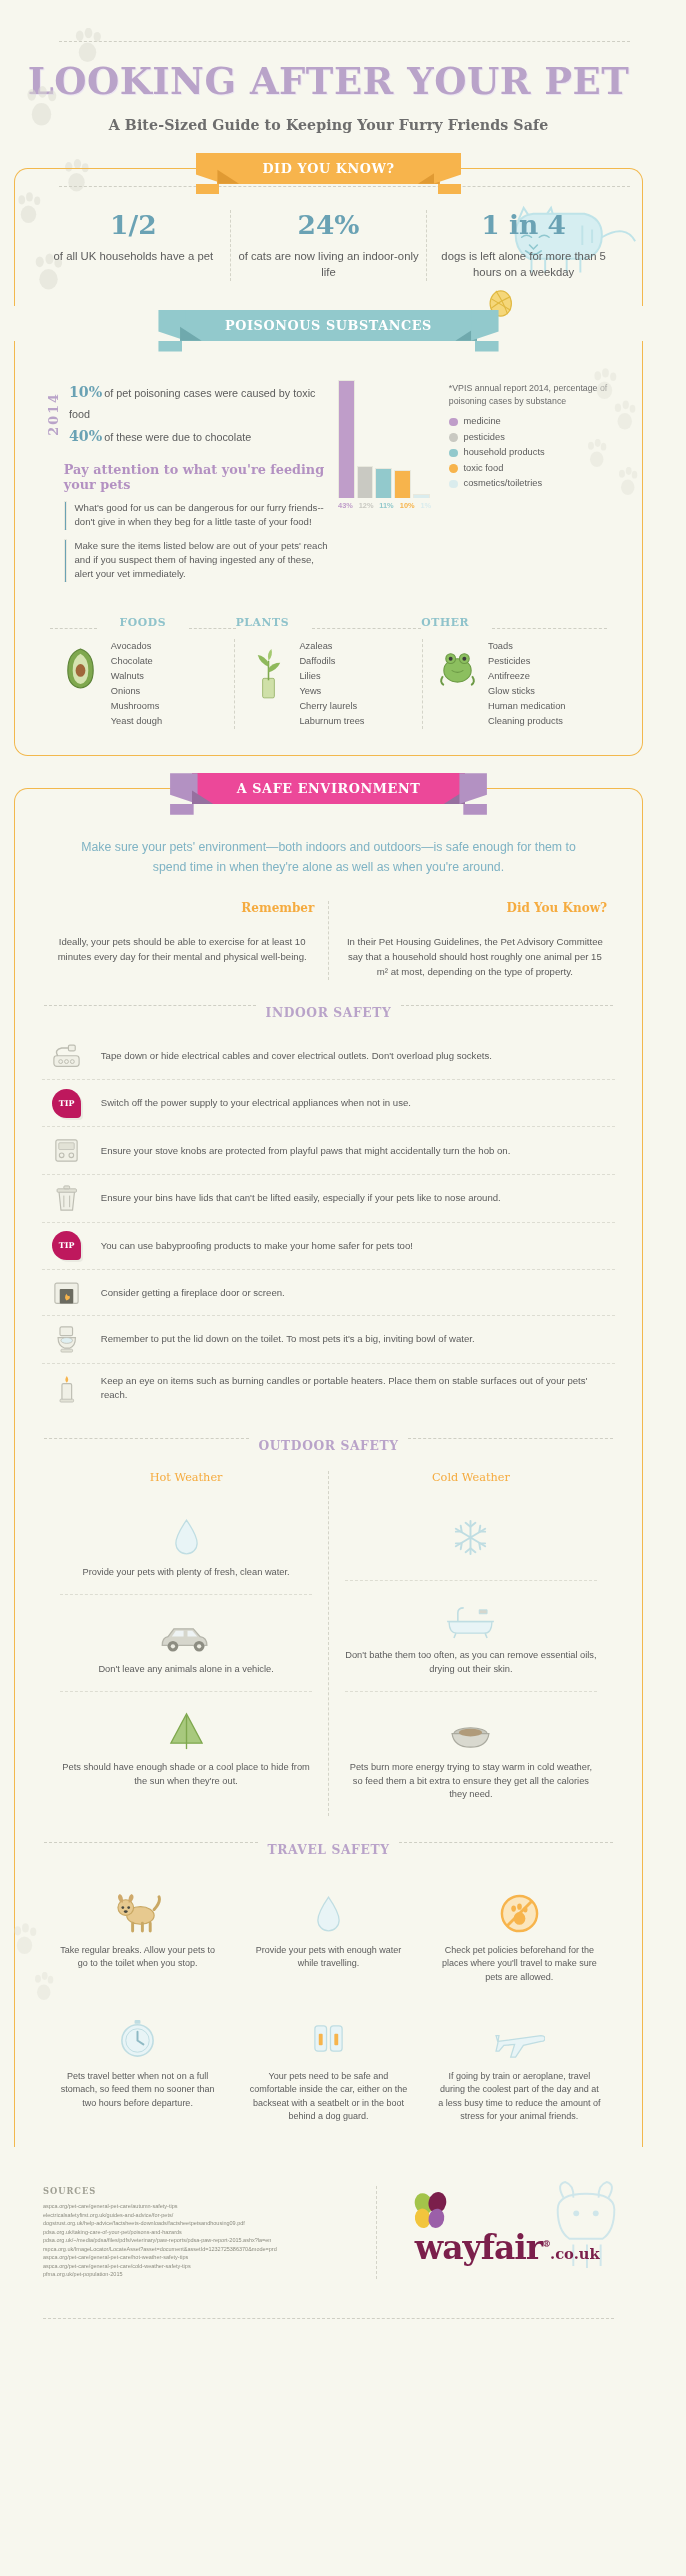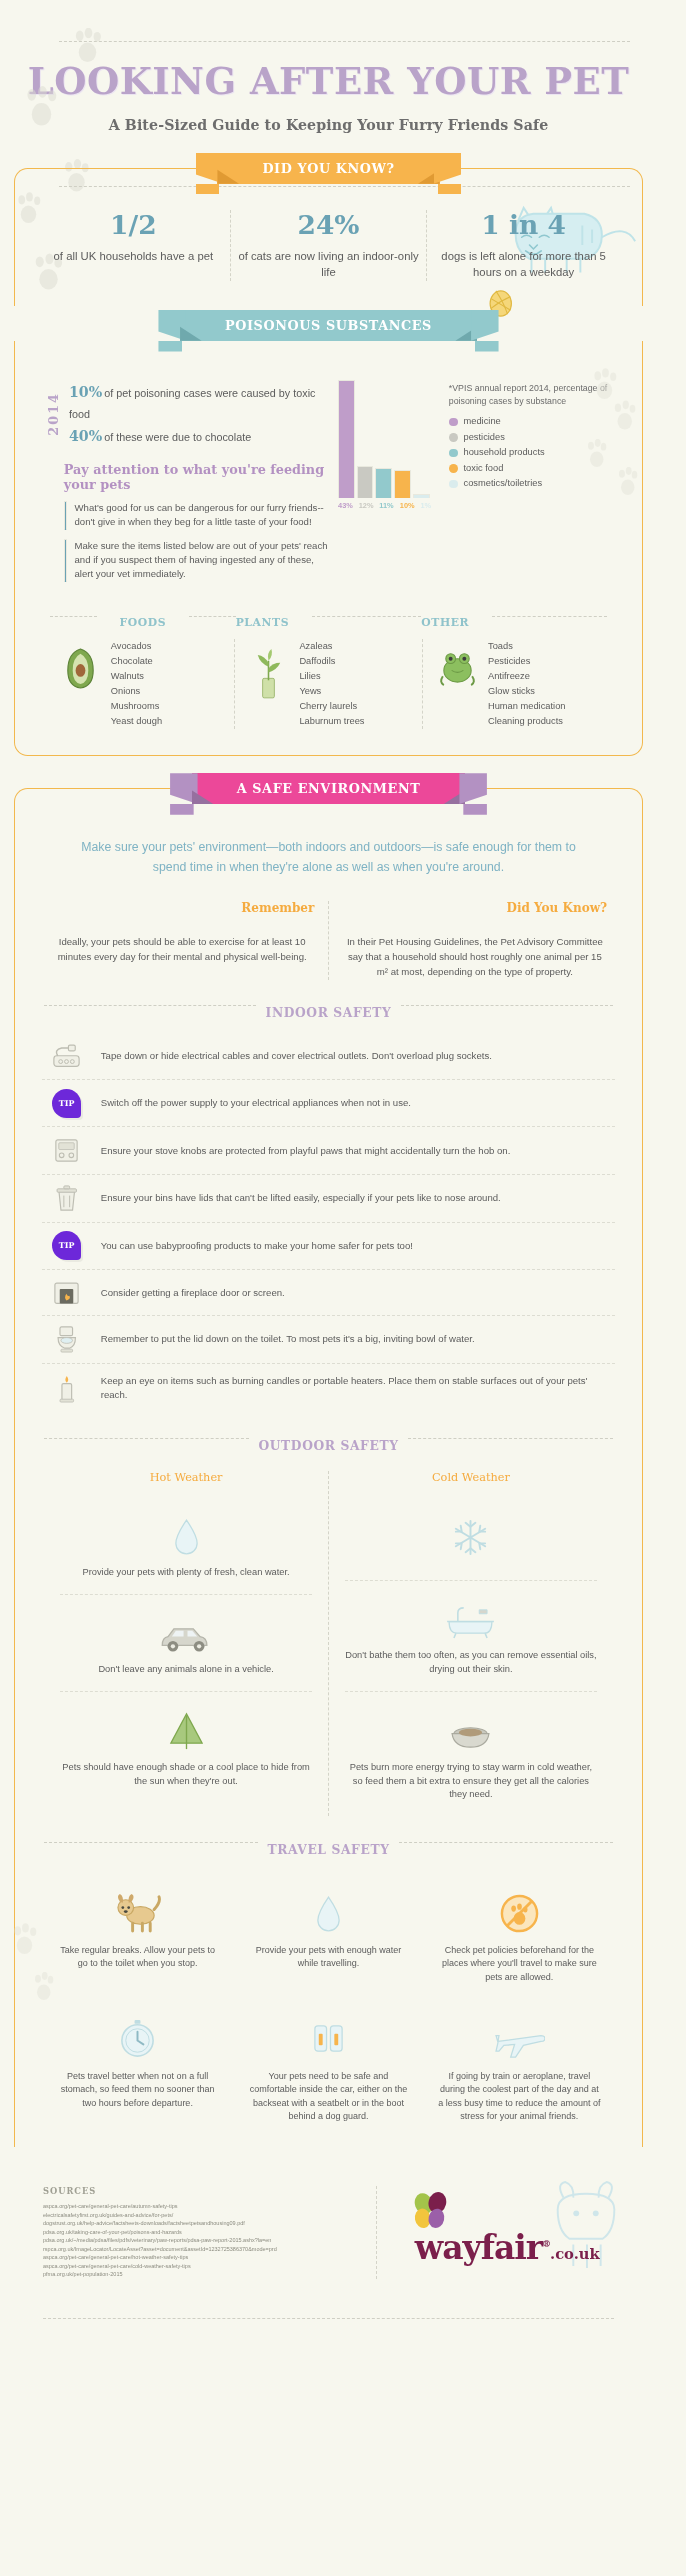--- a/index.html
+++ b/index.html
@@ -156,21 +156,21 @@
   .barpcts { display: flex; gap: 2px; margin-top: 2.9px; }
   .barpct { width: 18.6px; font-size: 7.4px; font-weight: bold; }
   .legendbox { font-size: 8.8px; line-height: 1.45; padding-top: 2px; }
   .legendnote { color: #6b6b6b; margin-bottom: 7.9px; }
   .legitem { display: flex; align-items: center; gap: 5.9px; margin-bottom: 2px; }
   .dot { width: 8.8px; height: 8.8px; border-radius: 50%; flex: none; }
   .legitem span { font-size: 9.3px; color: #5c5c5c; }
 
   
   .fpo-head { display: flex; align-items: center; margin: 25.5px 13.7px 0 13.7px; }
-  .fpo-head .seg { flex: 1; display: flex; align-items: flex-start; gap: 23px; }
+  .fpo-head .seg { flex: 1; display: flex; align-items: flex-end; gap: 23px; }
   .fpo-head .lbl {
     font-family: "DejaVu Serif", serif; font-weight: bold;
     font-size: 10.8px; color: #8fc3cb; letter-spacing: 0.6px; white-space: nowrap;
   }
   .fpo-head .dash { flex: 1; border-top: 1px dashed #cfcfc4; }
   .fpo { display: flex; margin: 9.8px 9.8px 0 9.8px; }
   .fpocol { flex: 1; display: flex; align-items: flex-start; gap: 7.9px; padding: 0 11.8px; }
   .fpocol + .fpocol { border-left: 1px dashed #d4d4c8; }
   .fpocol ul { list-style: none; font-size: 9.3px; line-height: 1.62; color: #5c5c5c; }
   .fpoicon { width: 45px; flex: none; display: flex; align-items: center; justify-content: center; padding-top: 5.9px; }
@@ -198,21 +198,21 @@
   }
 
   
   .tips { padding: 0 5.9px; }
   .tip { display: flex; align-items: center; gap: 13.7px; padding: 8.8px 3.9px; min-height: 39px; }
   .tip + .tip { border-top: 1px dashed #ddddd2; }
   .tipicon { width: 41px; flex: none; display: flex; align-items: center; justify-content: center; }
   .tiptxt { font-size: 9.6px; line-height: 1.5; color: #5c5c5c; }
   .tipbadge {
     width: 29px; height: 29px; border-radius: 50% 50% 3.9px 50%;
-    background: #6d28d9; color: #fff; display: flex; align-items: center;
+    background: #be185d; color: #fff; display: flex; align-items: center;
     justify-content: center; font-size: 7.9px; font-weight: bold;
     font-family: "DejaVu Serif", serif; transform: rotate(0deg);
     box-shadow: 2px 2px 0 rgba(0,0,0,.05);
   }
 
   
   .wgrid { display: flex; padding: 3.9px 7.9px 0 7.9px; }
   .wcol { flex: 1; text-align: center; padding: 0 15.7px; }
   .wcol + .wcol { border-left: 1px dashed #d4d4c8; }
   .wcol h4 {

